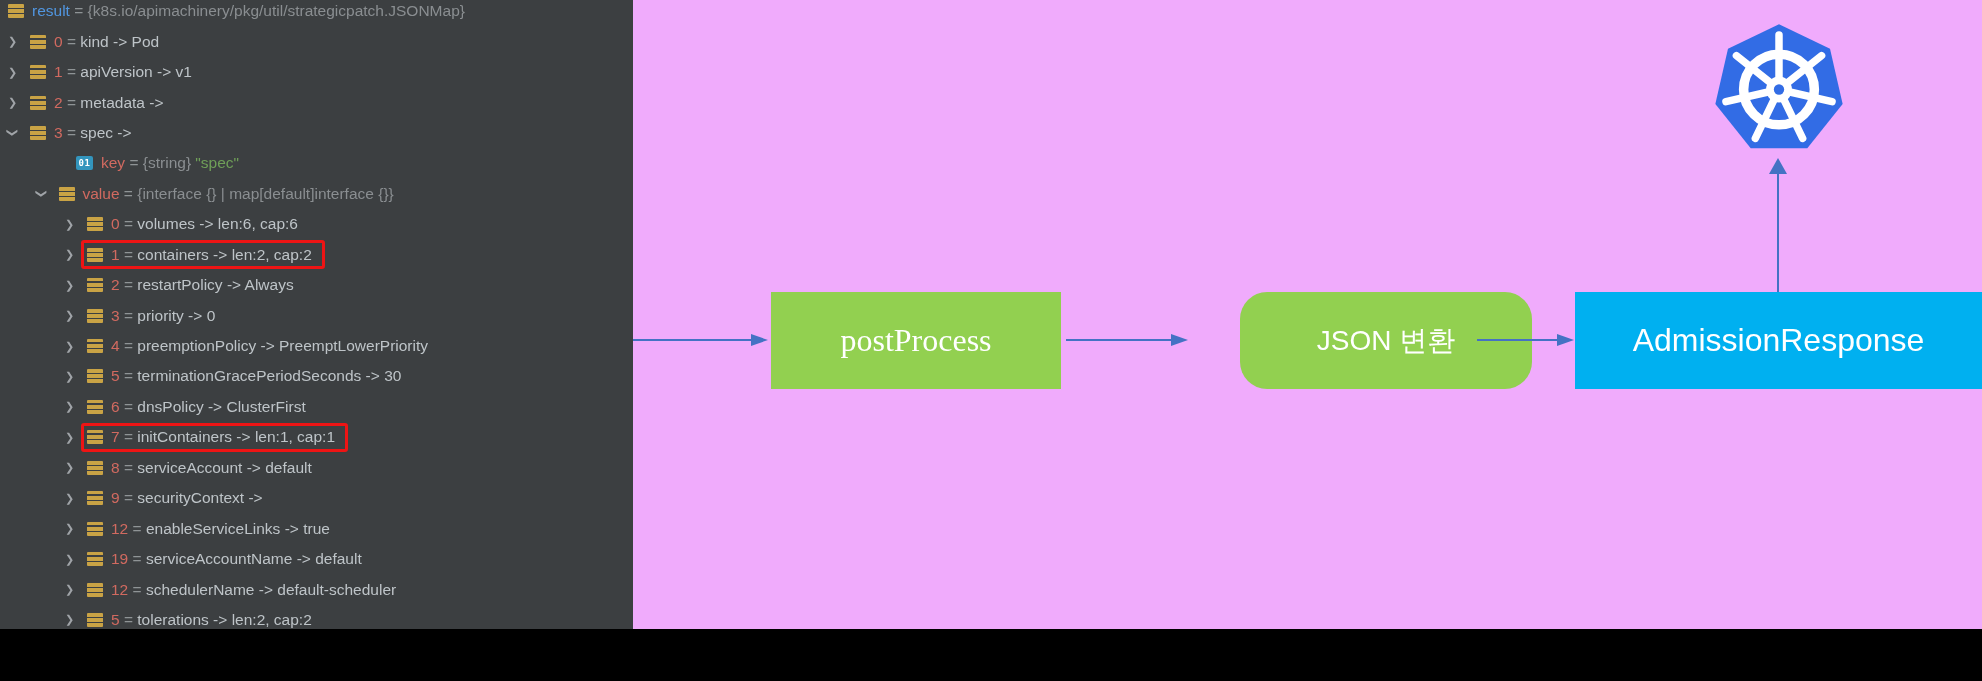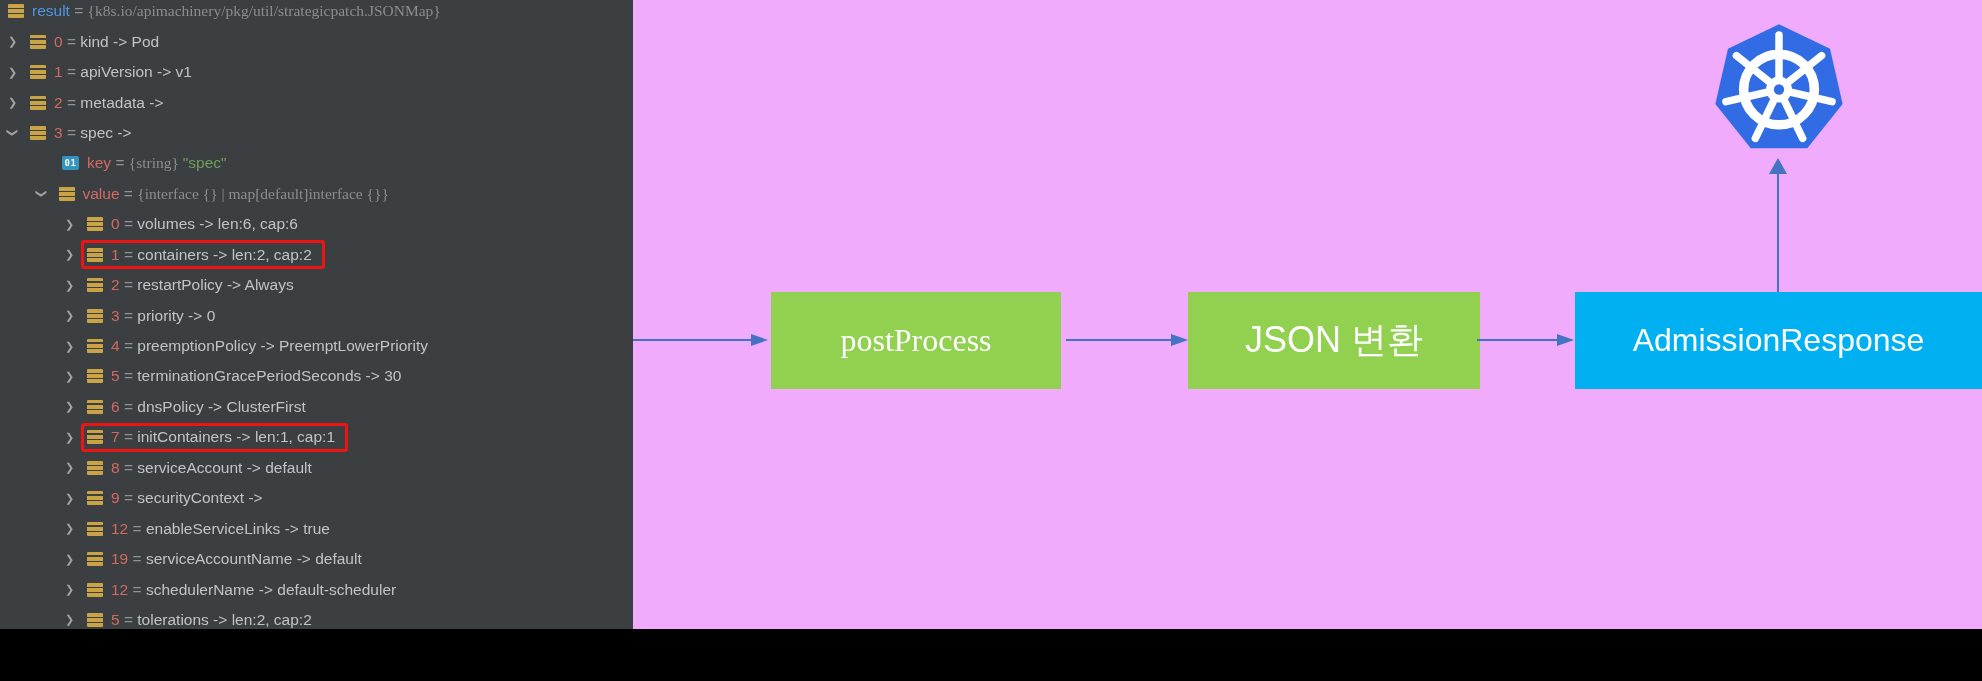--- a/index.html
+++ b/index.html
@@ -37,31 +37,31 @@
   }
   .icon-str {
     flex:none; width:17px; height:14px; margin-right:8px; border-radius:2px;
     background:#3395bd; color:#fff;
     font:bold 9px "DejaVu Sans Mono", monospace; letter-spacing:.5px;
     display:inline-flex; align-items:center; justify-content:center;
   }
   .seg-varname { color:#5196e0; }
   .seg-idx     { color:#d16a60; }
   .seg-eq      { color:#8f9496; }
-  .seg-type    { color:#8a8e91;font-family:Liberation Serif, serif; }
+  .seg-type    { color:#8a8e91; }
   .seg-val     { color:#bec4c8; }
   .seg-str     { color:#6f9f58; }
 
   
   .node {
     position:absolute; display:flex; align-items:center; justify-content:center;
     color:#fff; font-size:32px; top:292px; height:97px;
   }
   #node-1 { left:771px;  width:290px; }
-  #node-2 { left:1188px; width:292px; font-size:36px; }
+  #node-2 { left:1240px; width:292px; font-size:28px;border-radius:27px; }
   #node-3 { left:1575px; width:407px; }
   .hline { position:absolute; height:2px; background:#4472c4; top:339px; }
   #arrow-0-line { left:633px;  width:119px; }
   #arrow-1-line { left:1066px; width:106px; }
   #arrow-2-line { left:1477px; width:81px;  }
   .tri-r {
     position:absolute; width:0; height:0; top:333.5px;
     border-top:6.5px solid transparent; border-bottom:6.5px solid transparent;
     border-left:17px solid #4472c4;
   }
@@ -81,21 +81,21 @@
 
 <div id="screen">
 
   <div id="panel" style="background: rgb(60, 63, 65);">
     <div id="tree">
         <div class="row" style="padding-left: 8px;"><span class="wrap"><span class="icon-map"></span><span class="seg-varname">result</span><span class="seg-eq"> = </span><span class="seg-type">{k8s.io/apimachinery/pkg/util/strategicpatch.JSONMap}</span></span></div>
         <div class="row" style="padding-left: 8px;"><span class="chev"><span>❯</span></span><span class="wrap"><span class="icon-map"></span><span class="seg-idx">0</span><span class="seg-eq"> = </span><span class="seg-val">kind -&gt; Pod</span></span></div>
         <div class="row" style="padding-left: 8px;"><span class="chev"><span>❯</span></span><span class="wrap"><span class="icon-map"></span><span class="seg-idx">1</span><span class="seg-eq"> = </span><span class="seg-val">apiVersion -&gt; v1</span></span></div>
         <div class="row" style="padding-left: 8px;"><span class="chev"><span>❯</span></span><span class="wrap"><span class="icon-map"></span><span class="seg-idx">2</span><span class="seg-eq"> = </span><span class="seg-val">metadata -&gt;</span></span></div>
         <div class="row" style="padding-left: 8px;"><span class="chev expanded"><span>❯</span></span><span class="wrap"><span class="icon-map"></span><span class="seg-idx">3</span><span class="seg-eq"> = </span><span class="seg-val">spec -&gt;</span></span></div>
-        <div class="row" style="padding-left: 40px;"><span class="chev"><span></span></span><span class="wrap"><span class="icon-str">01</span><span class="seg-idx">key</span><span class="seg-eq"> = </span><span class="seg-type">{string} </span><span class="seg-str">"spec"</span></span></div>
+        <div class="row" style="padding-left: 54px;"><span class="chev"><span></span></span><span class="wrap"><span class="icon-str">01</span><span class="seg-idx">key</span><span class="seg-eq"> = </span><span class="seg-type">{string} </span><span class="seg-str">"spec"</span></span></div>
         <div class="row" style="padding-left: 36.5px;"><span class="chev expanded"><span>❯</span></span><span class="wrap"><span class="icon-map"></span><span class="seg-idx">value</span><span class="seg-eq"> = </span><span class="seg-type">{interface {} | map[default]interface {}}</span></span></div>
         <div class="row" style="padding-left: 65px;"><span class="chev"><span>❯</span></span><span class="wrap"><span class="icon-map"></span><span class="seg-idx">0</span><span class="seg-eq"> = </span><span class="seg-val">volumes -&gt; len:6, cap:6</span></span></div>
         <div class="row" style="padding-left: 65px;"><span class="chev"><span>❯</span></span><span class="wrap hl" style="border-color: rgb(238, 20, 20);"><span class="icon-map"></span><span class="seg-idx">1</span><span class="seg-eq"> = </span><span class="seg-val">containers -&gt; len:2, cap:2</span></span></div>
         <div class="row" style="padding-left: 65px;"><span class="chev"><span>❯</span></span><span class="wrap"><span class="icon-map"></span><span class="seg-idx">2</span><span class="seg-eq"> = </span><span class="seg-val">restartPolicy -&gt; Always</span></span></div>
         <div class="row" style="padding-left: 65px;"><span class="chev"><span>❯</span></span><span class="wrap"><span class="icon-map"></span><span class="seg-idx">3</span><span class="seg-eq"> = </span><span class="seg-val">priority -&gt; 0</span></span></div>
         <div class="row" style="padding-left: 65px;"><span class="chev"><span>❯</span></span><span class="wrap"><span class="icon-map"></span><span class="seg-idx">4</span><span class="seg-eq"> = </span><span class="seg-val">preemptionPolicy -&gt; PreemptLowerPriority</span></span></div>
         <div class="row" style="padding-left: 65px;"><span class="chev"><span>❯</span></span><span class="wrap"><span class="icon-map"></span><span class="seg-idx">5</span><span class="seg-eq"> = </span><span class="seg-val">terminationGracePeriodSeconds -&gt; 30</span></span></div>
         <div class="row" style="padding-left: 65px;"><span class="chev"><span>❯</span></span><span class="wrap"><span class="icon-map"></span><span class="seg-idx">6</span><span class="seg-eq"> = </span><span class="seg-val">dnsPolicy -&gt; ClusterFirst</span></span></div>
         <div class="row" style="padding-left: 65px;"><span class="chev"><span>❯</span></span><span class="wrap hl" style="border-color: rgb(238, 20, 20);"><span class="icon-map"></span><span class="seg-idx">7</span><span class="seg-eq"> = </span><span class="seg-val">initContainers -&gt; len:1, cap:1</span></span></div>
         <div class="row" style="padding-left: 65px;"><span class="chev"><span>❯</span></span><span class="wrap"><span class="icon-map"></span><span class="seg-idx">8</span><span class="seg-eq"> = </span><span class="seg-val">serviceAccount -&gt; default</span></span></div>

